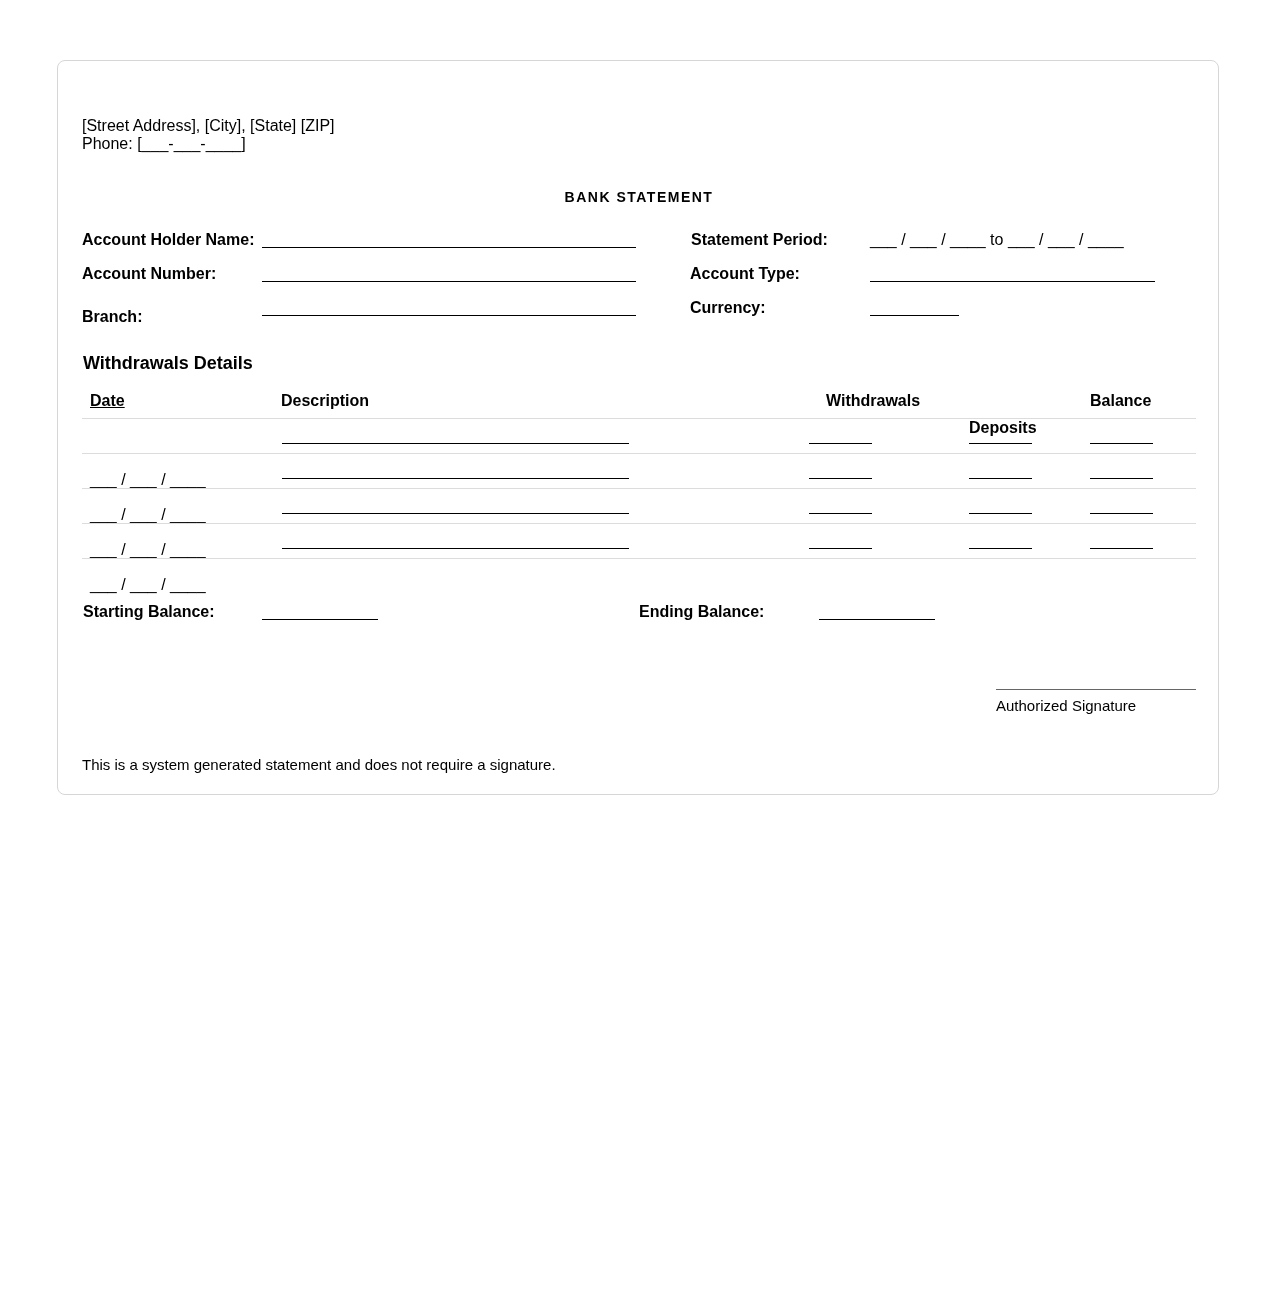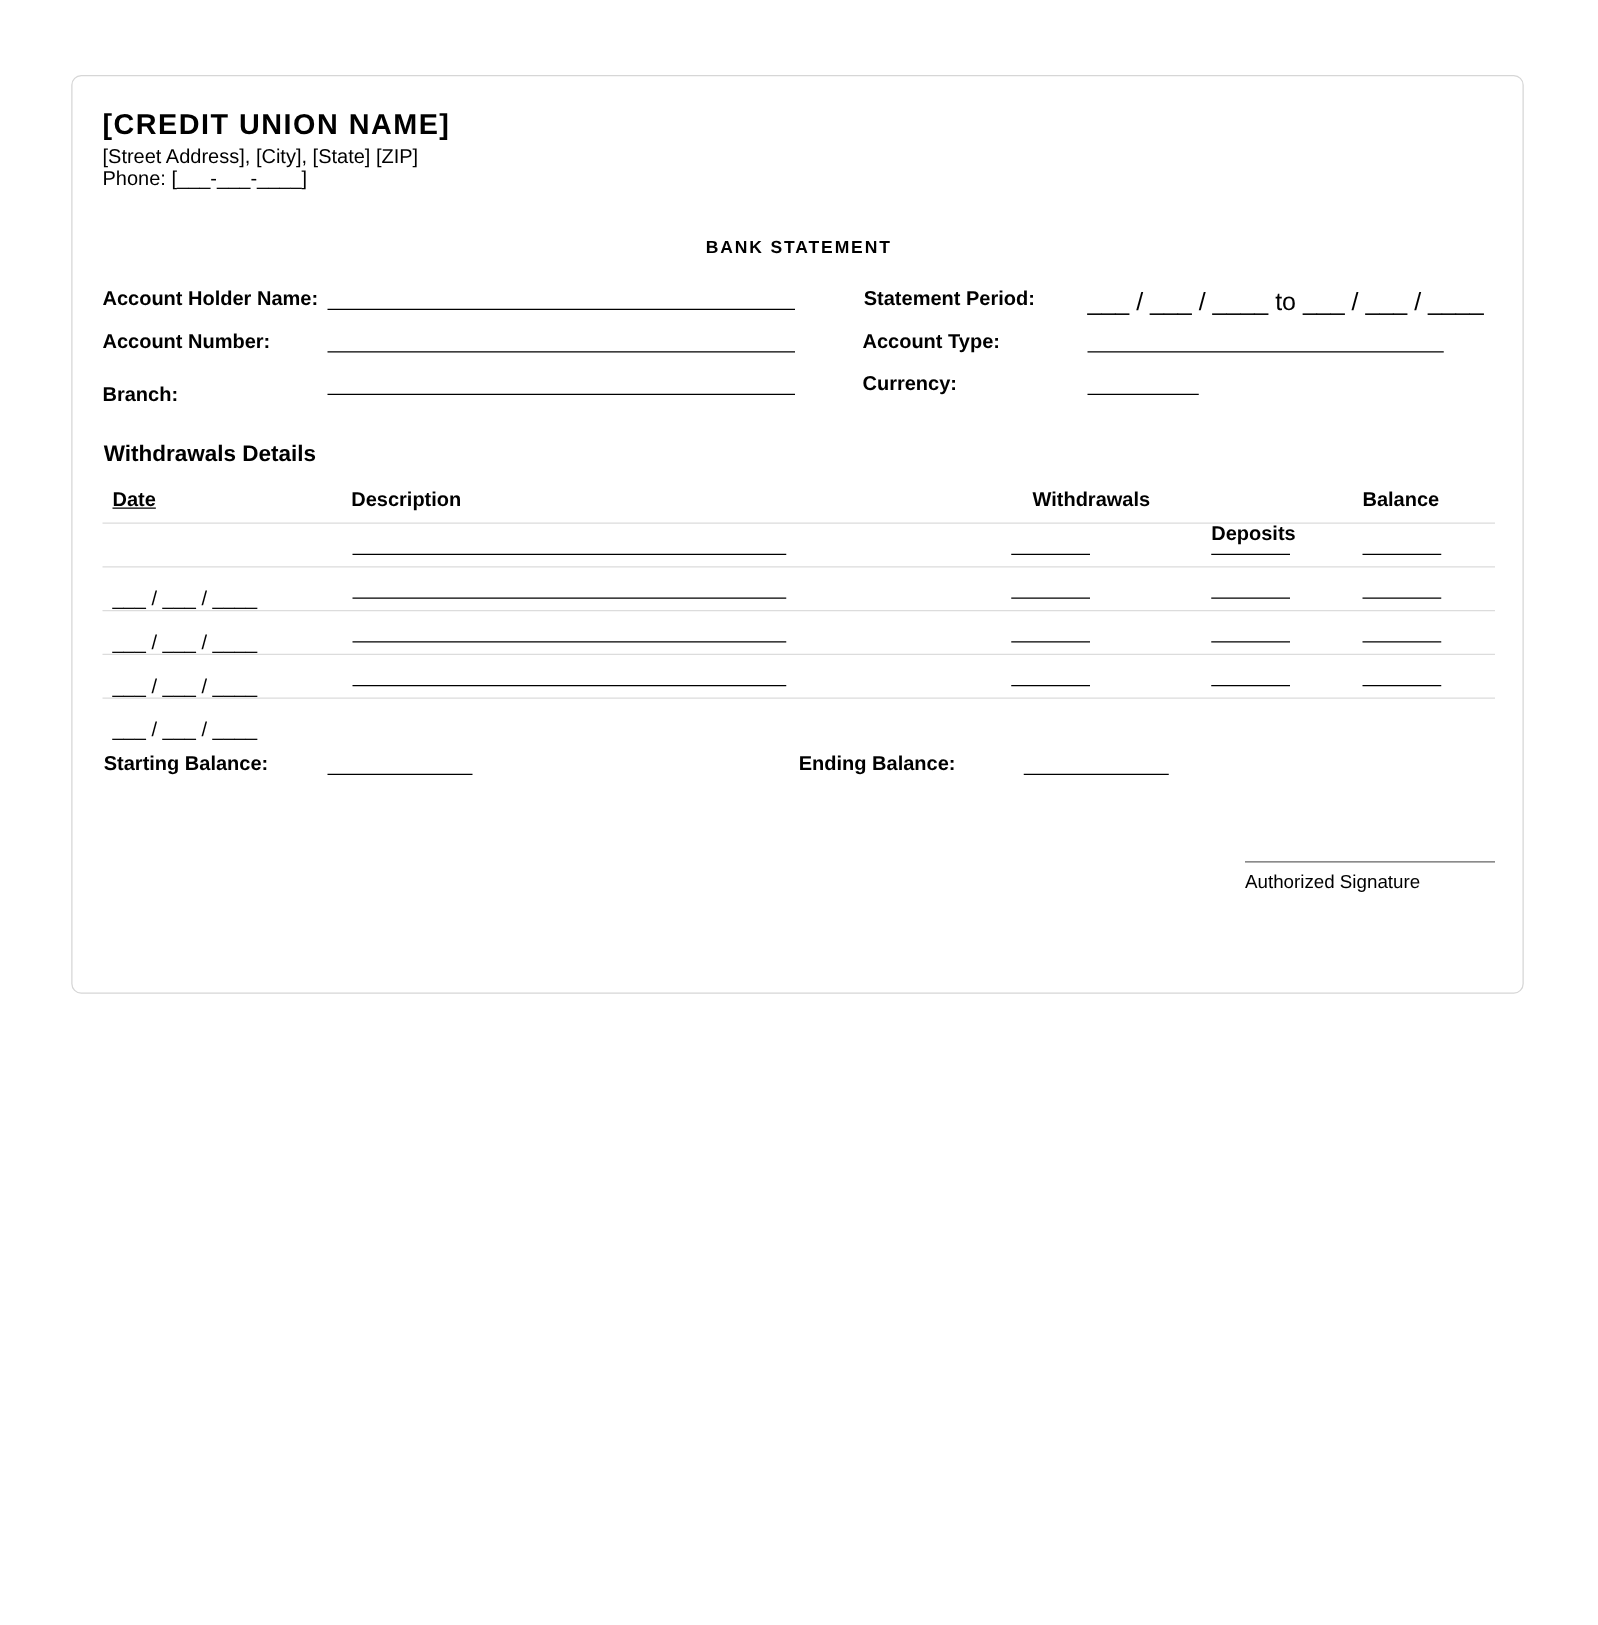--- a/index.html
+++ b/index.html
@@ -8,35 +8,34 @@
       position: absolute; left: 57px; top: 60px; width: 1162px; height: 735px;
       border: 1px solid #d6d6d6; border-radius: 8px; background: #fff; box-sizing: border-box;
     }
     .abs { position: absolute; white-space: nowrap; }
     .cu-name { left: 24px; top: 25px; font-size: 23px; font-weight: bold; letter-spacing: 1.2px; }
     .addr { left: 24px; top: 56px; font-size: 16px; }
     .phone { left: 24px; top: 74px; font-size: 16px; }
     .title { left: 0; width: 1162px; text-align: center; top: 128px; font-size: 14px; font-weight: bold; letter-spacing: 1.5px; }
     .label { font-size: 16px; font-weight: bold; }
     .line { position: absolute; border-bottom: 1.5px solid #000; height: 0; }
-    .plain { font-size: 20px; }
+    .plain { font-size: 16px; }
     .section-title { left: 25px; top: 292px; font-size: 18px; font-weight: bold; }
     .th { top: 331px; font-size: 16px; font-weight: bold; }
     .row-sep { position: absolute; left: 24px; width: 1114px; border-top: 1px solid #dcdcdc; }
     .cell { font-size: 16px; margin-top: 44px; }
     .sig-line { position: absolute; left: 938px; top: 628px; width: 200px; border-top: 1px solid #666; }
     .sig-label { left: 938px; width: 200px; text-align: left; top: 636px; font-size: 15px; }
     .footer-note { left: 24px; top: 695px; font-size: 15px; }
   </style>
 </head>
 <body>
 
 <div class="card">
 
-  <div class="abs cu-name">[CREDIT UNION NAME]</div>
   <div class="abs addr">[Street Address], [City], [State] [ZIP]</div>
   <div class="abs phone">Phone: [___-___-____]</div>
 
   <div class="abs title">BANK STATEMENT</div>
 
   <div class="abs label" style="left:24px; top:170px;">Account Holder Name:</div>
   <div class="line" style="left:204px; top:186px; width:374px;"></div>
 
   <div class="abs label" style="left:24px; top:204px;">Account Number:</div>
   <div class="line" style="left:204px; top:220px; width:374px;"></div>
@@ -101,13 +100,14 @@
 
   <div class="abs label" style="left:25px; top:542px;">Starting Balance:</div>
   <div class="line" style="left:204px; top:558px; width:116px;"></div>
 
   <div class="abs label" style="left:581px; top:542px;">Ending Balance:</div>
   <div class="line" style="left:761px; top:558px; width:116px;"></div>
 
   <div class="sig-line"></div>
   <div class="abs sig-label">Authorized Signature</div>
 
+  <div class="abs footer-note">This is a system generated statement and does not require a signature.</div>
 </div>
 
 </body></html>

